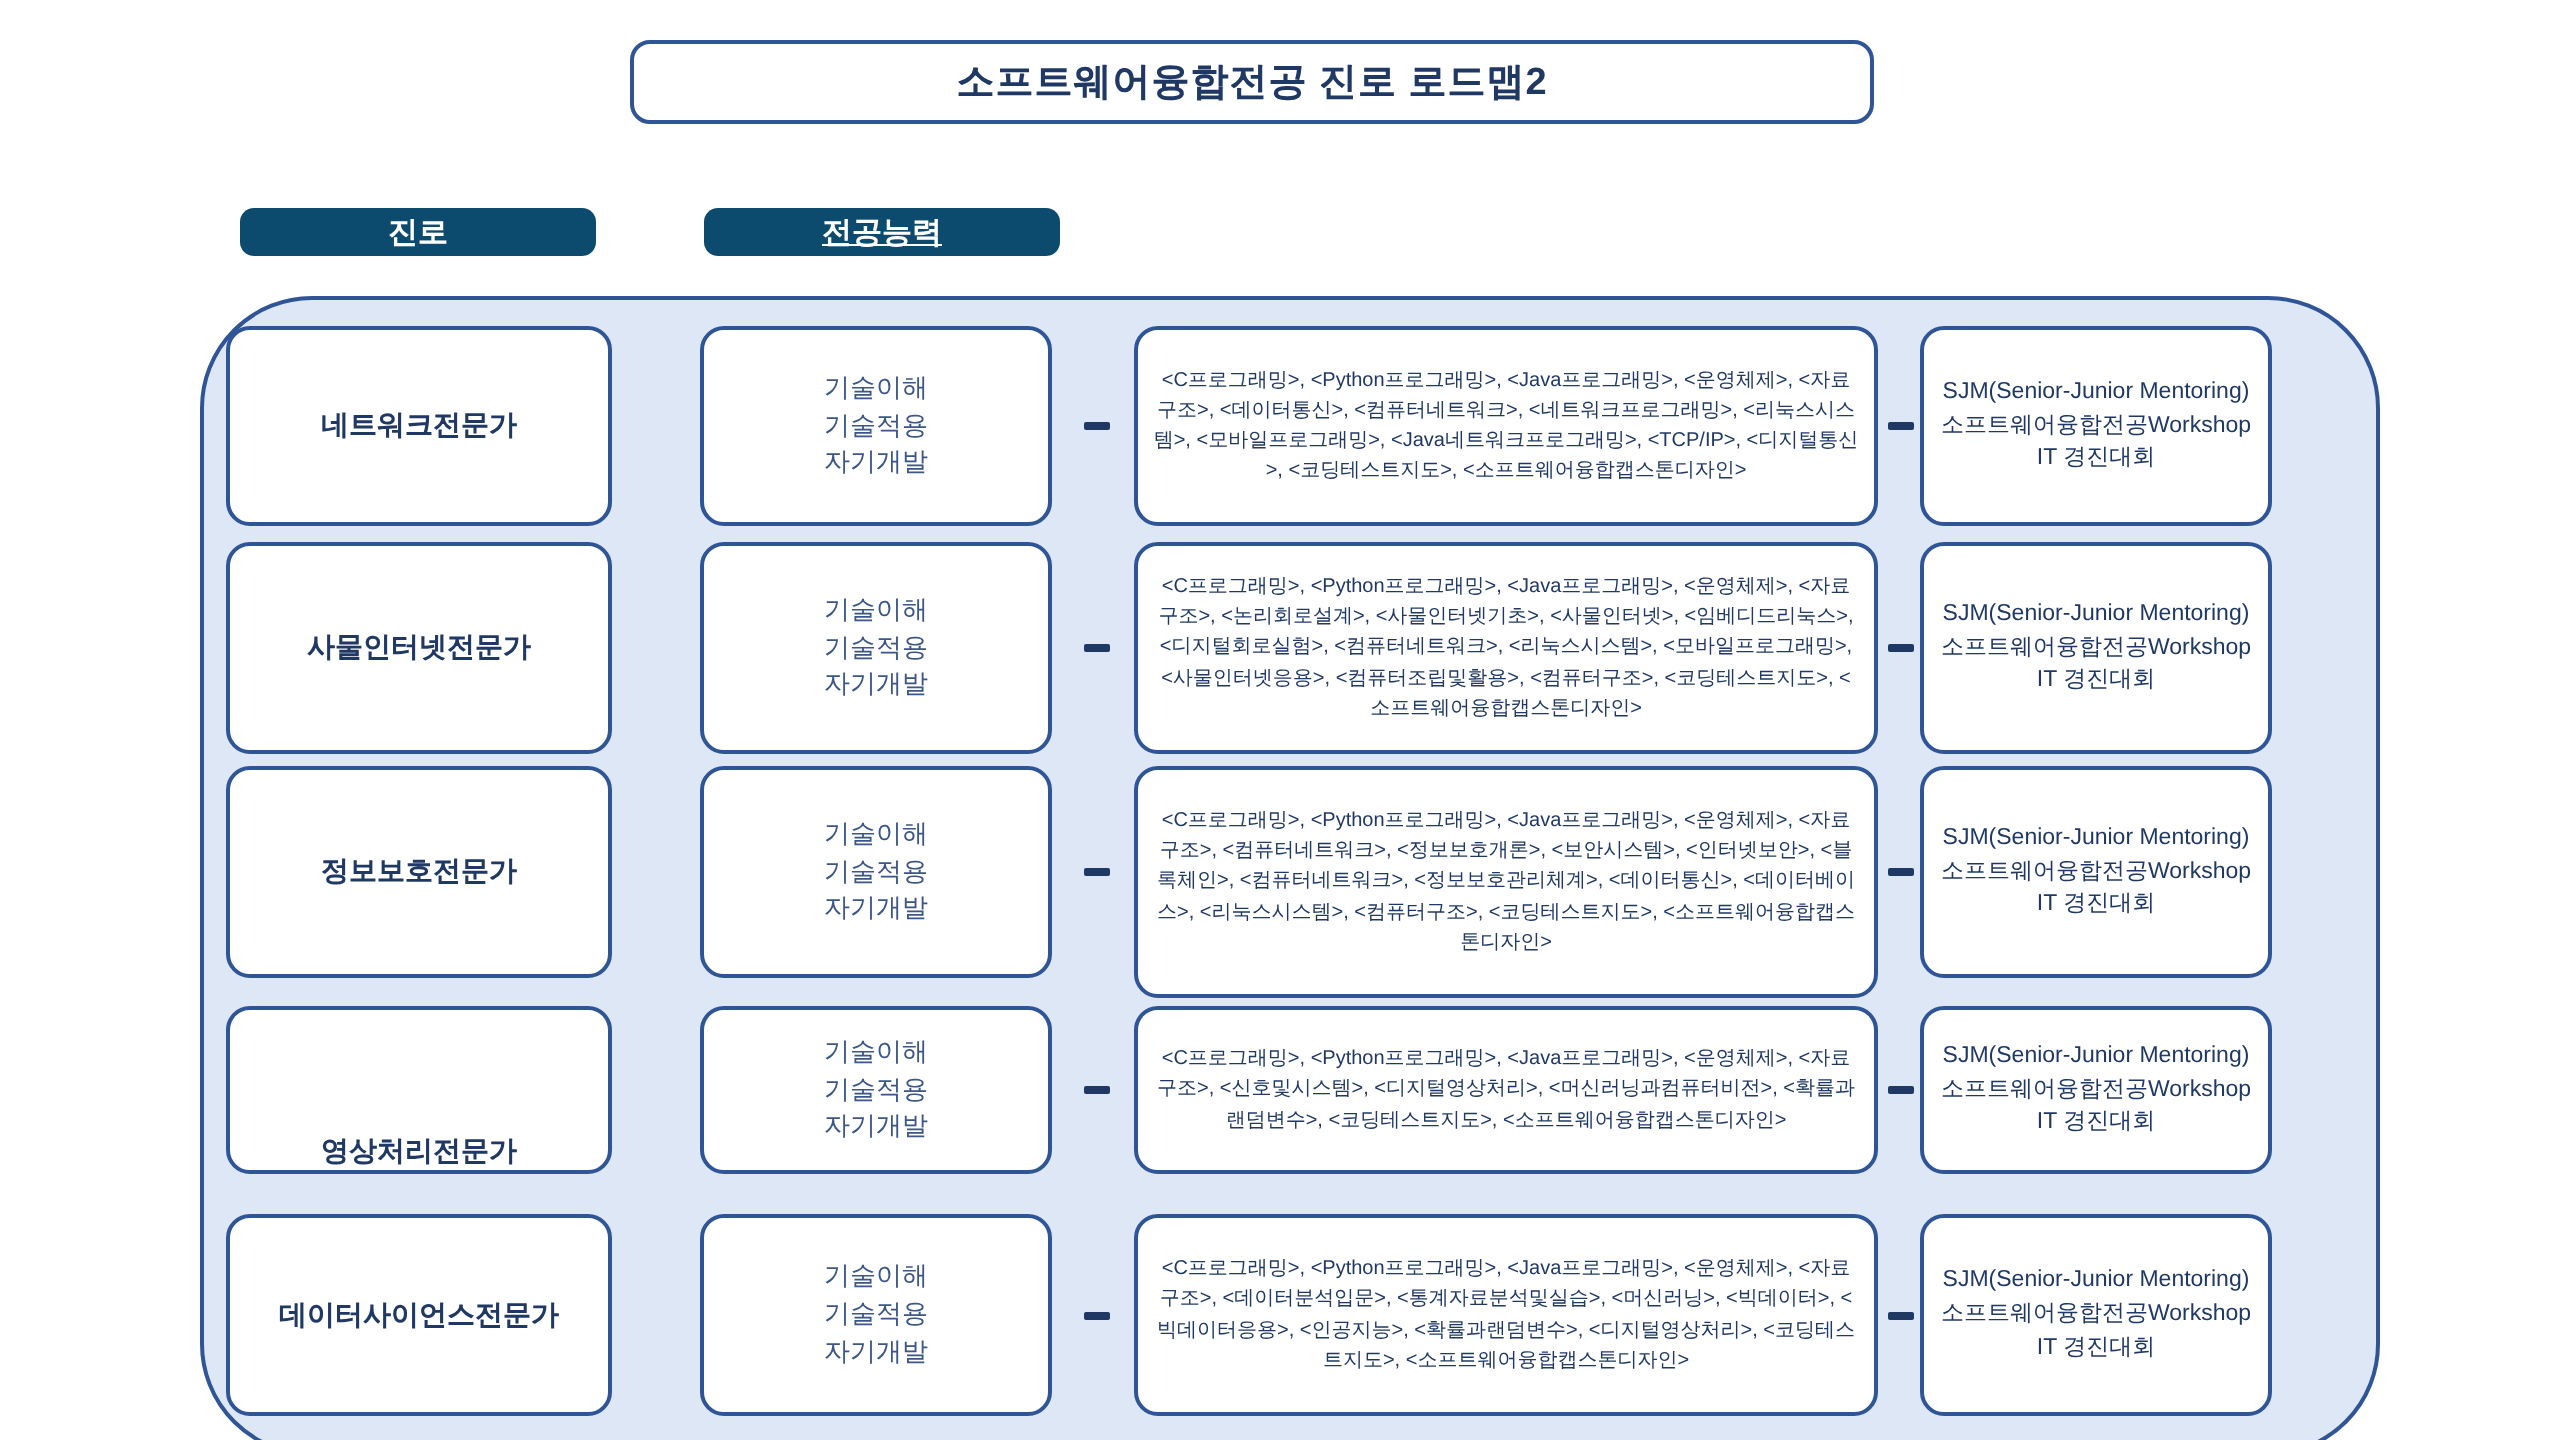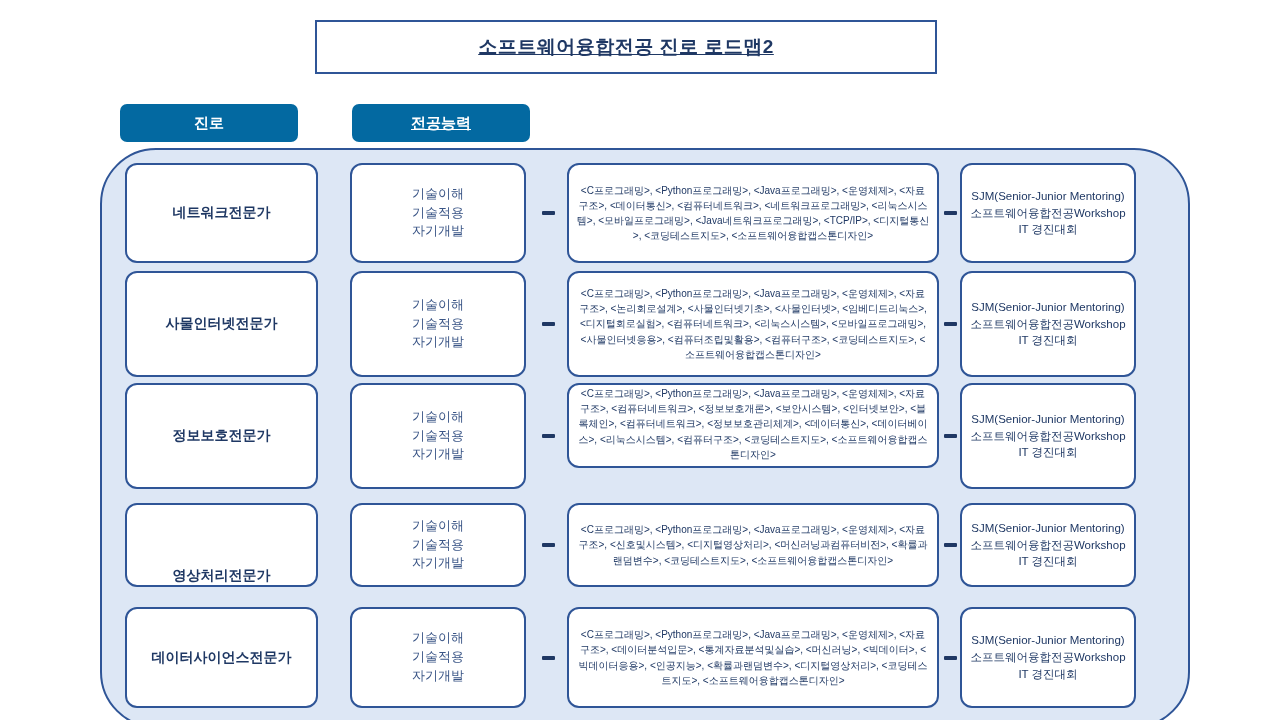--- a/index.html
+++ b/index.html
@@ -15,29 +15,28 @@
     font-family: "Liberation Sans", "DejaVu Sans", sans-serif;
     color: #1f3864;
   }
 
   
   .title-box {
     position: absolute;
     left: 315px;
     top: 20px;
     width: 622px;
-    height: 54px;
+    height: 42px;
     box-sizing: border-box;
     border: 2px solid #2f5597;
-    border-radius: 0;
+    border-radius: 10px;
     background: #ffffff;
     display: flex;
     align-items: center;
     justify-content: center;
-    text-decoration: underline;
   }
   .title-text {
     font-size: 19px;
     font-weight: bold;
     color: #1f3864;
     letter-spacing: 0.5px;
   }
 
   
   .panel {
@@ -59,22 +58,22 @@
   .headers {
     position: absolute;
     left: 0;
     top: 104px;
     width: 1280px;
     height: 40px;
   }
   .header-badge {
     position: absolute;
     top: 0;
-    height: 38px;
-    background: #0369a1;
+    height: 24px;
+    background: #0c4a6e;
     border-radius: 7px;
     display: flex;
     align-items: center;
     justify-content: center;
     color: #ffffff;
     font-size: 15px;
     font-weight: bold;
   }
   .hb-0 { left: 120px;  width: 178px; }
   .hb-1 { left: 352px;  width: 178px; text-decoration: underline; }
@@ -100,21 +99,21 @@
     box-sizing: border-box;
     background: #ffffff;
     border: 2px solid #2f5597;
     border-radius: 12px;
     display: flex;
     align-items: center;
     justify-content: center;
     text-align: center;
   }
   .cell-career {
-    left: 125px;
+    left: 113px;
     width: 193px;
   }
   .cell-ability {
     left: 350px;
     width: 176px;
   }
   .cell-course {
     left: 567px;
     width: 372px;
   }
@@ -219,21 +218,21 @@
     </div>
     <div class="row" style="top: 0px;">
       <div class="cell cell-career" style="top: 383px; height: 106px;">
         <span class="career-text">정보보호전문가</span>
       </div>
       <div class="cell cell-ability" style="top: 383px; height: 106px;">
         <span class="ability-text">기술이해
 기술적용
 자기개발</span>
       </div>
-      <div class="cell cell-course" style="top: 383px; height: 85px; align-items: flex-end;">
+      <div class="cell cell-course" style="top: 383px; height: 116px;">
         <span class="course-text">&lt;C프로그래밍&gt;, &lt;Python프로그래밍&gt;, &lt;Java프로그래밍&gt;, &lt;운영체제&gt;, &lt;자료구조&gt;, &lt;컴퓨터네트워크&gt;, &lt;정보보호개론&gt;, &lt;보안시스템&gt;, &lt;인터넷보안&gt;, &lt;블록체인&gt;, &lt;컴퓨터네트워크&gt;, &lt;정보보호관리체계&gt;, &lt;데이터통신&gt;, &lt;데이터베이스&gt;, &lt;리눅스시스템&gt;, &lt;컴퓨터구조&gt;, &lt;코딩테스트지도&gt;, &lt;소프트웨어융합캡스톤디자인&gt;</span>
       </div>
       <div class="cell cell-extra" style="top: 383px; height: 106px;">
         <span class="extra-text">SJM(Senior-Junior Mentoring)
 소프트웨어융합전공Workshop
 IT 경진대회</span>
       </div>
       <div class="connector conn-a" style="top: 434px;"></div>
       <div class="connector conn-b" style="top: 434px;"></div>
     </div>

